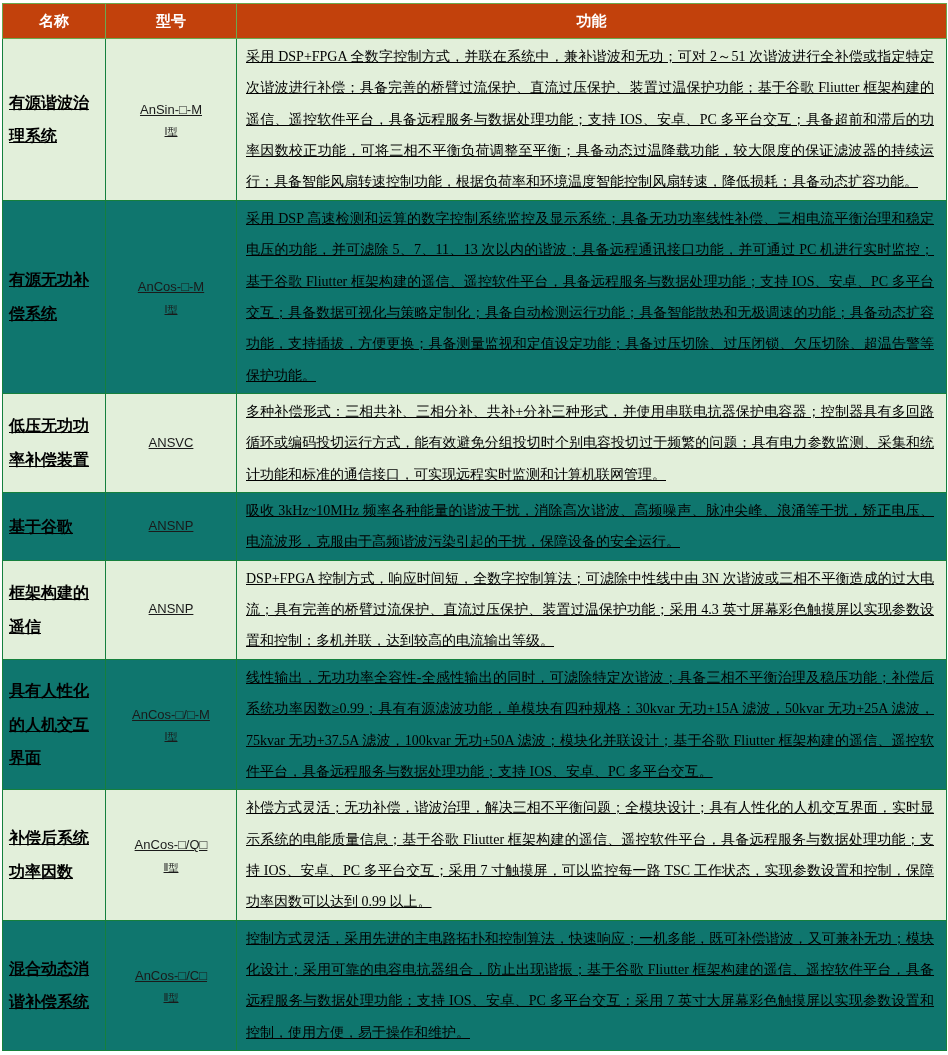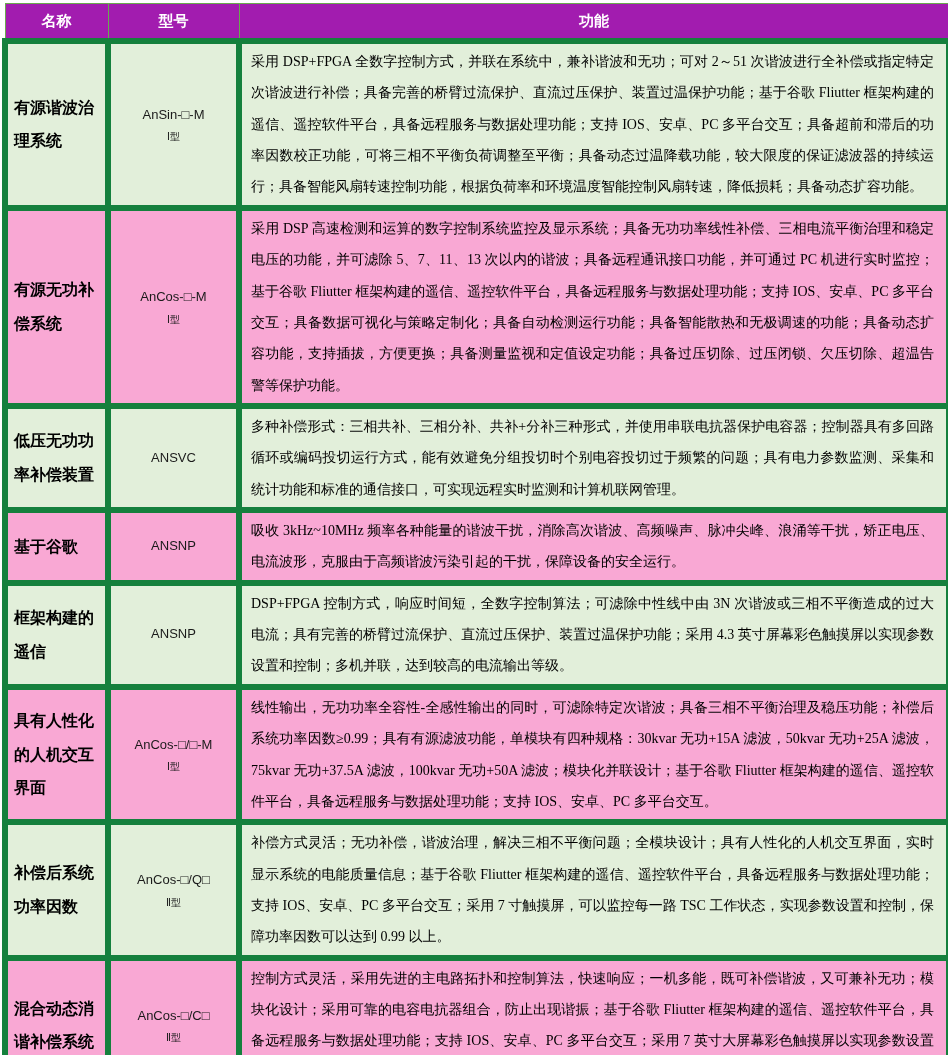--- a/index.html
+++ b/index.html
@@ -10,38 +10,39 @@
   }
   table.products{
     width:944px;
     border-collapse:collapse;
     table-layout:fixed;
   }
   col.c-name{width:103px;}
   col.c-model{width:131px;}
   col.c-func{width:710px;}
   thead th{
-    background:#a21caf;
+    background:#c2410c;
     color:#ffffff;
     font-family:"Liberation Sans","DejaVu Sans",sans-serif;
     font-weight:bold;
     font-size:15px;
     height:30px;
     padding:2px 4px;
     text-align:center;
     vertical-align:middle;
     border:1px solid #6aa84f;
   }
   td{
-    border:6px solid #15803d;
+    border:1px solid #15803d;
     vertical-align:middle;
     box-sizing:border-box;
+    text-decoration:underline;
   }
   tr.alt td{background:#e2efda;}
-  tr.plain td{background:#f9a8d4;}
+  tr.plain td{background:#0f766e;}
   td.name{
     font-family:"Liberation Sans","DejaVu Sans",sans-serif;
     font-weight:bold;
     color:#000000;
     font-size:16px;
     line-height:2.1;
     padding:4px 6px;
   }
   td.model{
     font-family:"Liberation Sans","DejaVu Sans",sans-serif;

